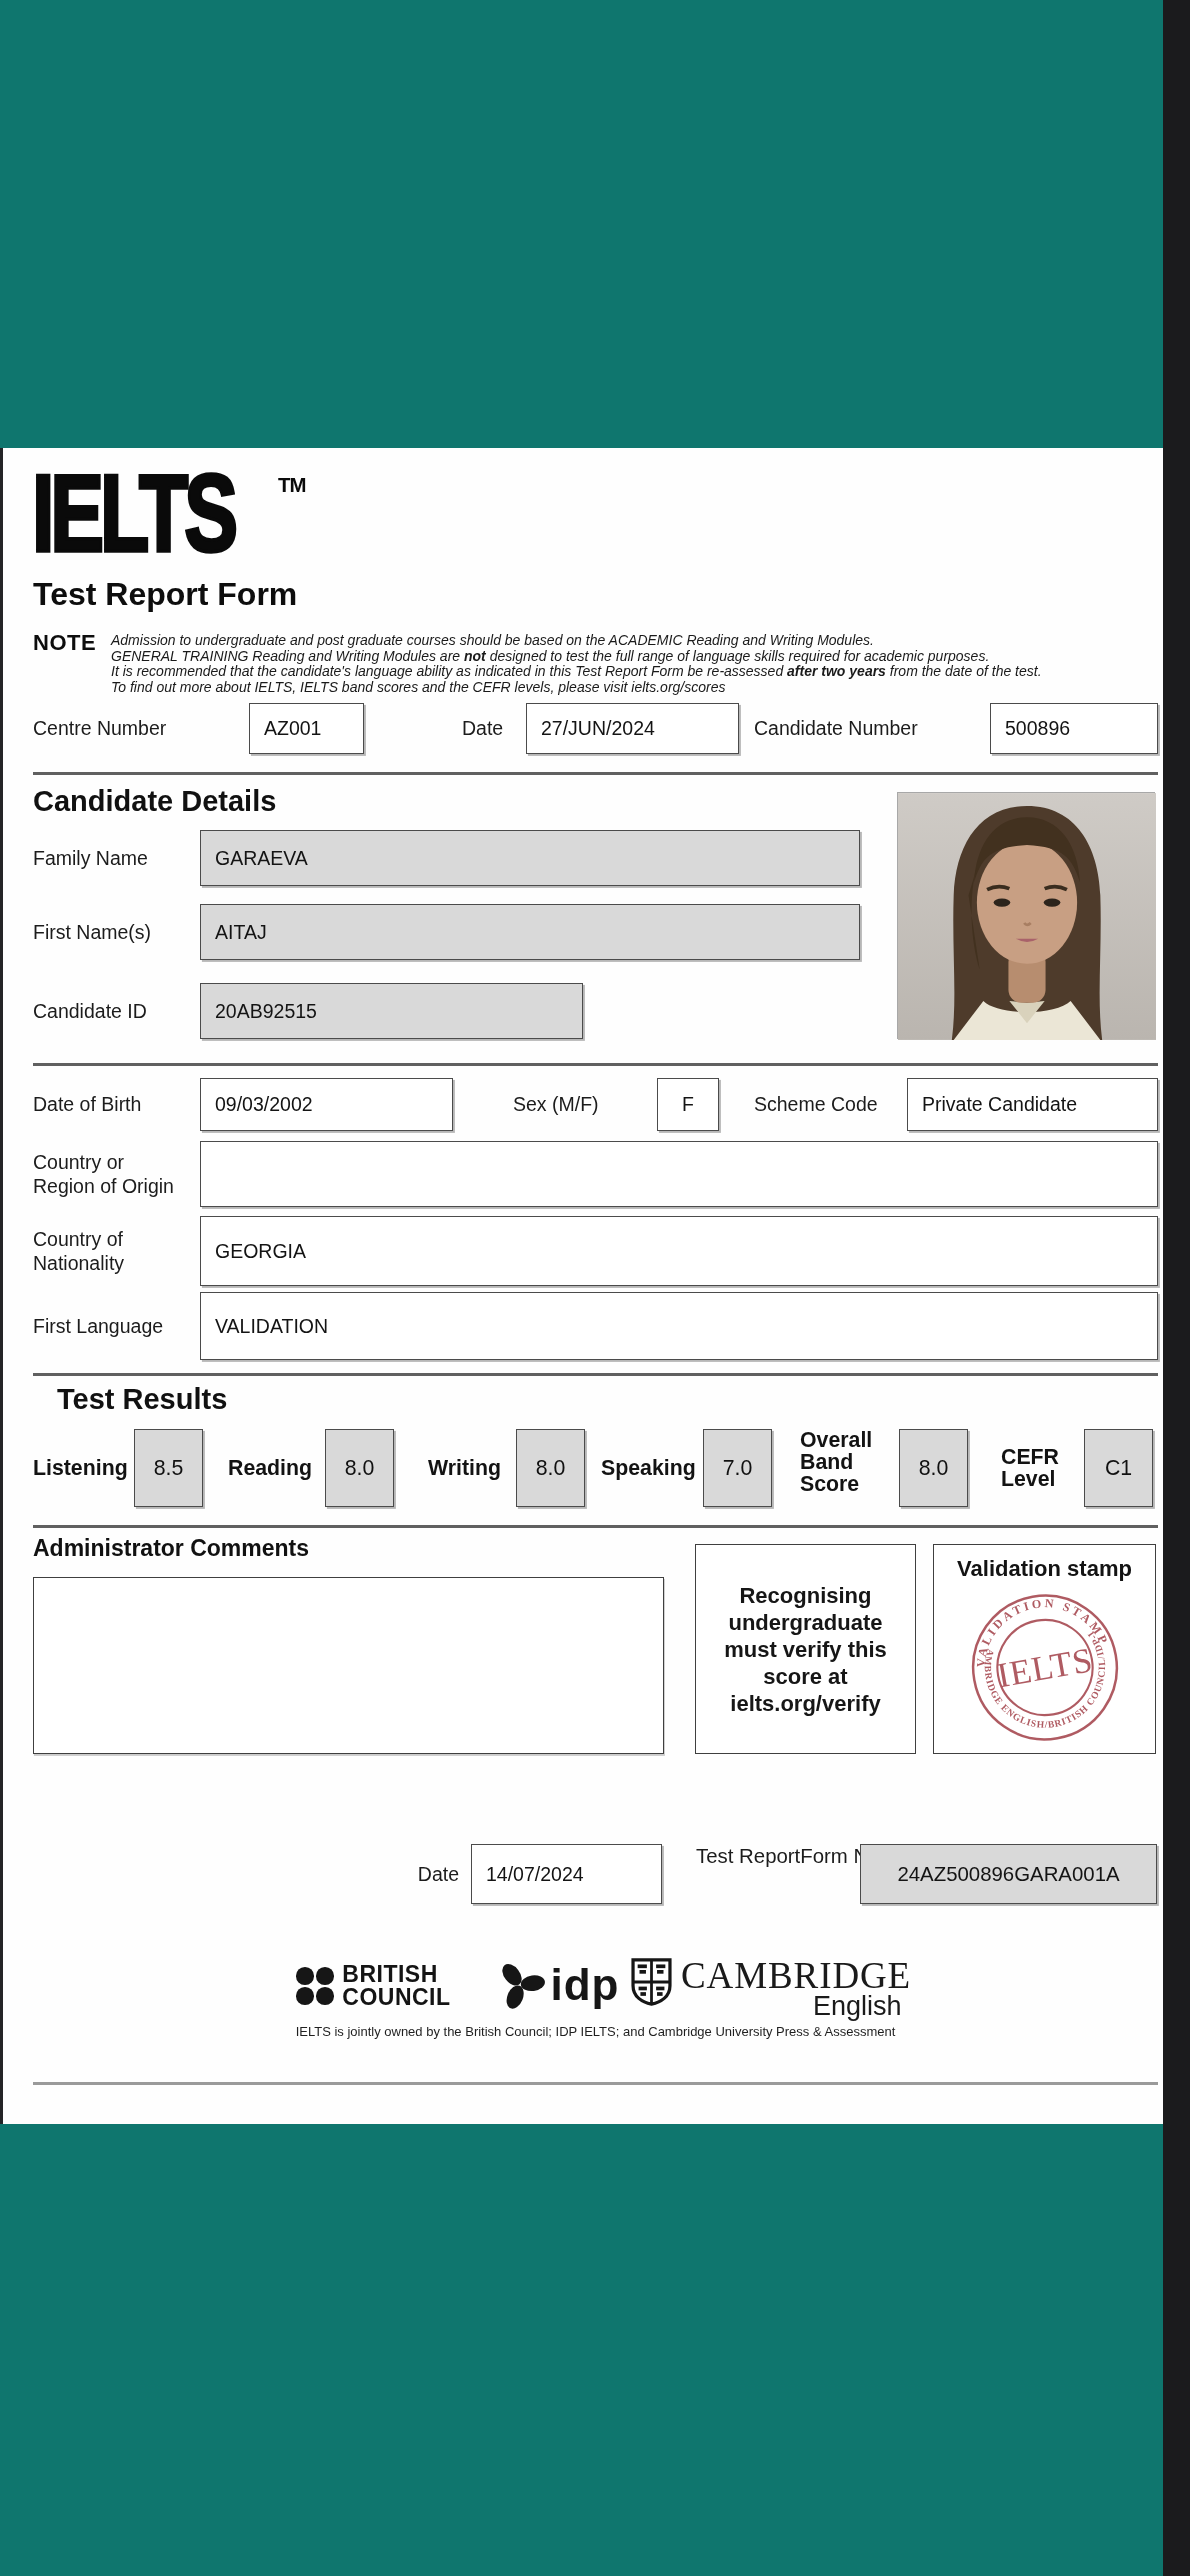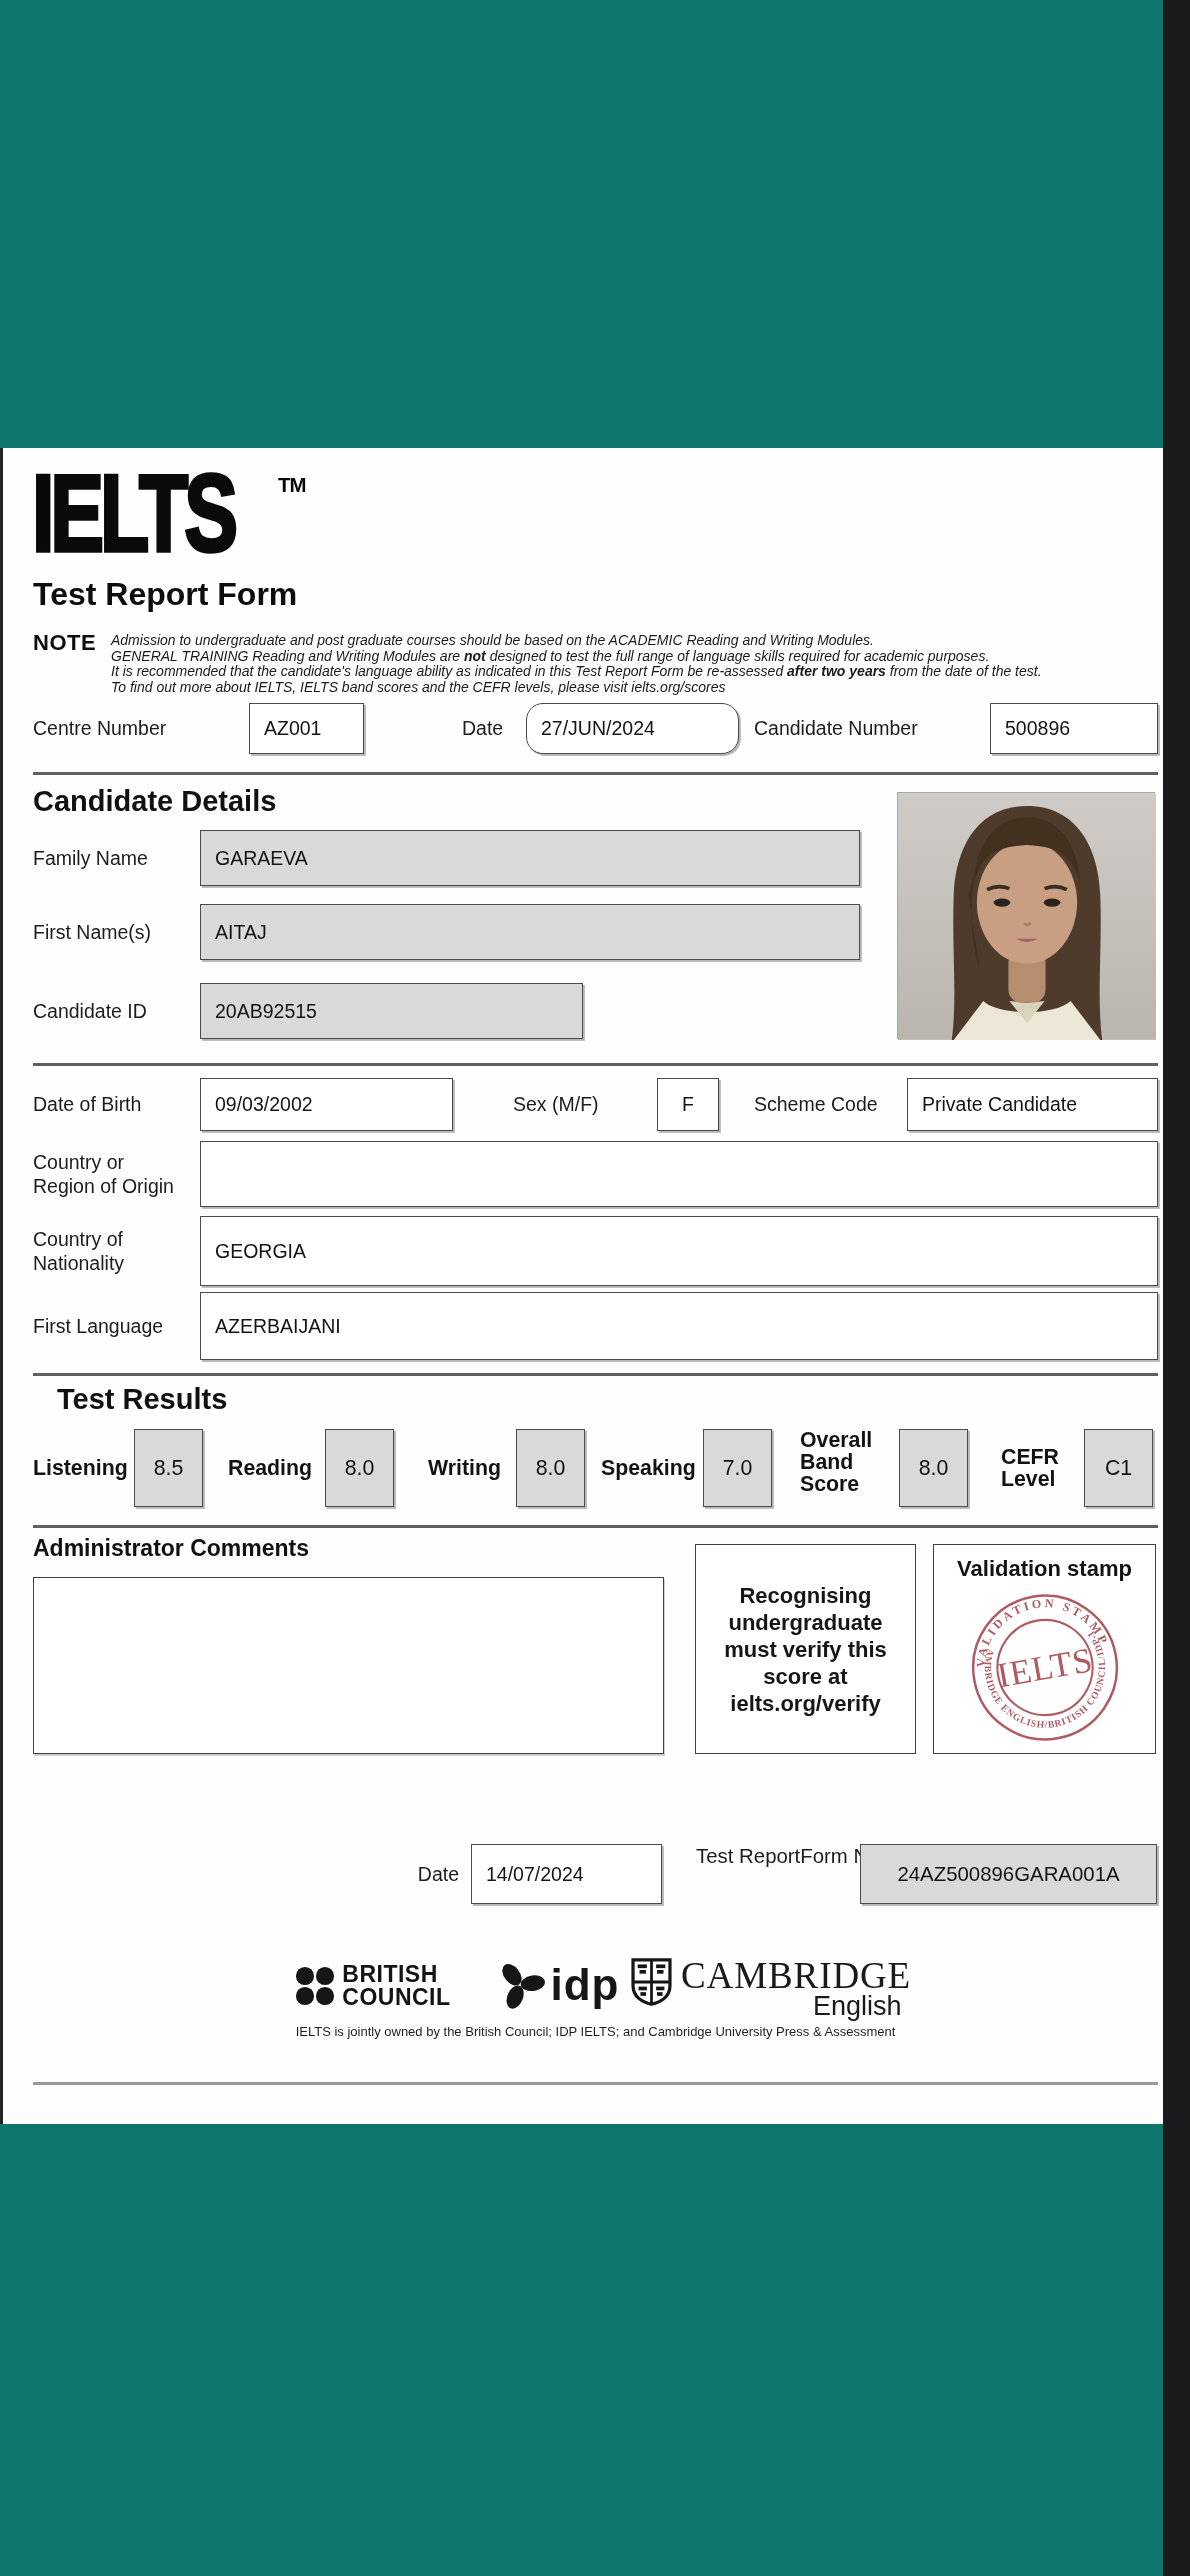--- a/index.html
+++ b/index.html
@@ -56,21 +56,21 @@
     <div class="note-lines">
       <div>Admission to undergraduate and post graduate courses should be based on the ACADEMIC Reading and Writing Modules.</div>
       <div><span>GENERAL TRAINING Reading and Writing Modules are </span><b>not</b><span> designed to test the full range of language skills required for academic purposes.</span></div>
       <div><span>It is recommended that the candidate's language ability as indicated in this Test Report Form be re-assessed </span><b>after two years</b><span> from the date of the test.</span></div>
       <div>To find out more about IELTS, IELTS band scores and the CEFR levels, please visit ielts.org/scores</div>
     </div>
 
     <div class="abs lbl vcenter" style="left:33px; top:255px; height:51px;">Centre Number</div>
     <div class="field" style="left:249px; top:255px; width:115px; height:51px;">AZ001</div>
     <div class="abs lbl vcenter" style="left:462px; top:255px; height:51px;">Date</div>
-    <div class="field" style="left:526px; top:255px; width:213px; height:51px;border-radius:17px;">27/JUN/2024</div>
+    <div class="field" style="left:526px; top:255px; width:213px; height:51px;">27/JUN/2024</div>
     <div class="abs lbl vcenter" style="left:754px; top:255px; height:51px;">Candidate Number</div>
     <div class="field" style="left:990px; top:255px; width:168px; height:51px;">500896</div>
 
     <div class="divider" style="top:324px;"></div>
 
     <div class="abs h1" style="left:33px; top:337px; font-size:29px;">Candidate Details</div>
 
     <div class="abs lbl vcenter" style="left:33px; top:382px; height:56px;">Family Name</div>
     <div class="field gray" style="left:200px; top:382px; width:660px; height:56px;">GARAEVA</div>
 
@@ -120,21 +120,21 @@
     </div>
     <div class="field" style="left:200px; top:693px; width:958px; height:66px;"></div>
 
     <div class="abs lbl" style="left:33px; top:768px; height:70px; display:flex; flex-direction:column; justify-content:center; line-height:24px;">
       <span>Country of</span>
         <span>Nationality</span>
     </div>
     <div class="field" style="left:200px; top:768px; width:958px; height:70px;">GEORGIA</div>
 
     <div class="abs lbl vcenter" style="left:33px; top:844px; height:68px;">First Language</div>
-    <div class="field" style="left:200px; top:844px; width:958px; height:68px;">AZERBAIJANI</div>
+    <div class="field" style="left:200px; top:844px; width:958px; height:68px;">VALIDATION</div>
 
     <div class="divider" style="top:925px;"></div>
 
     <div class="abs h1" style="left:33px; top:935px; font-size:29px;margin-left:24px;">Test Results</div>
 
     <div class="abs" style="left:0; top:981px; width:1191px; height:78px;">
       <div class="abs score-label vcenter" style="left:33px; height:78px;">Listening</div>
       <div class="score-box" style="left:134px;">8.5</div>
       <div class="abs score-label vcenter" style="left:228px; height:78px;">Reading</div>
       <div class="score-box" style="left:325px;">8.0</div>

